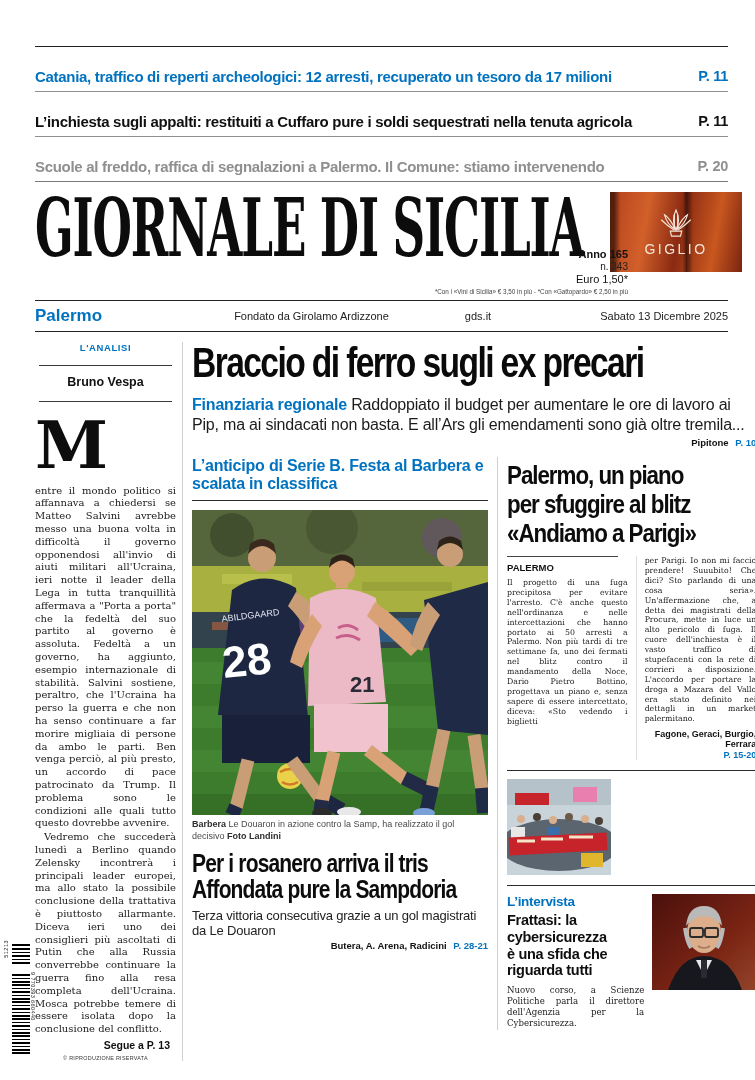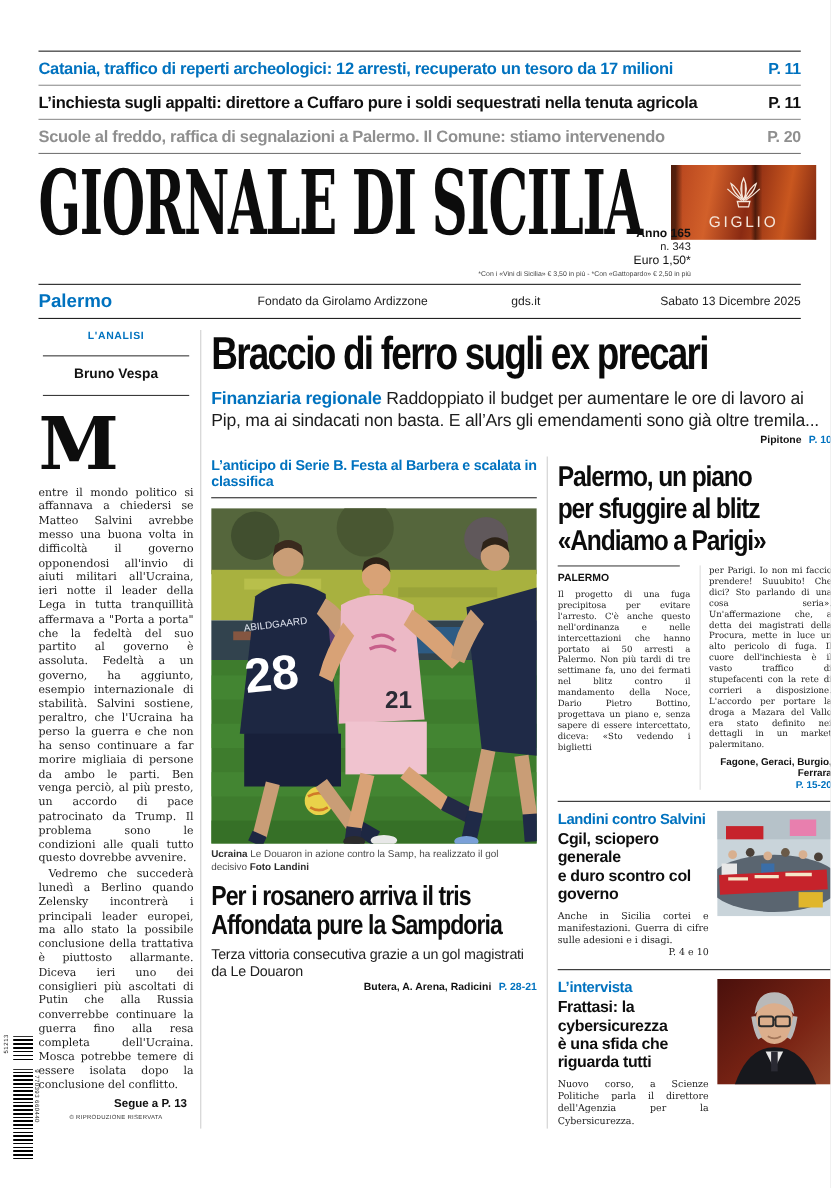--- a/index.html
+++ b/index.html
@@ -1,33 +1,33 @@
 <!DOCTYPE html>
 <html><head>
 <meta charset="utf-8">
 <style>
   html,body{margin:0;padding:0;background:#e8e8e8;}
   .page{position:relative;width:755px;height:1080px;margin:0 auto;background:#fff;
         font-family:"Liberation Sans",sans-serif;color:#111;overflow:hidden;}
 
   
   .top-strip{margin:46px 27px 0 35px;border-top:1.5px solid #222;}
-  .top-row{display:flex;justify-content:space-between;align-items:center;
+  .top-row{display:flex;justify-content:space-between;align-items:flex-start;
            padding:7px 0 6px;border-bottom:1px solid #8f8f8f;font-weight:bold;
-           font-size:15px;letter-spacing:-0.3px;}
+           font-size:15px;letter-spacing:-0.3px;margin-top:14px;}
   .top-row:last-child{border-bottom:1px solid #777;}
   .c-blue{color:#0072bf}.c-black{color:#101010}.c-gray{color:#8f8f8f}
   .pageref{font-size:14.5px;white-space:nowrap;margin-left:12px;}
 
   
   .masthead{position:relative;height:104px;margin:8px 13px 0 35px;}
   .mast-title{position:absolute;left:0;top:-10px;font-family:"DejaVu Serif",serif;
               font-weight:bold;font-size:78px;letter-spacing:-2px;white-space:pre;
               transform:scaleX(0.58) scaleY(1.04);transform-origin:left top;color:#0c0c0c;}
-  .logo-box{position:absolute;right:0;top:2px;width:132px;height:68px;color:#f5e6da;
+  .logo-box{position:absolute;right:0;top:2px;width:132px;height:80px;color:#f5e6da;
             display:flex;flex-direction:column;align-items:center;justify-content:center;
             background:
               linear-gradient(90deg,rgba(0,0,0,.55) 0 3%,rgba(0,0,0,0) 8%,rgba(0,0,0,0) 55%,rgba(0,0,0,.5) 58%,rgba(0,0,0,0) 63%),
               linear-gradient(100deg,#b3411c 0%,#d2602a 28%,#8a2a12 52%,#c9571f 78%,#7a2410 100%);}
   .logo-name{font-size:14px;letter-spacing:2.5px;margin-top:3px;}
   .anno-block{position:absolute;right:114px;top:58px;text-align:right;line-height:1.2;}
   .anno{font-weight:bold;font-size:11px;}
   .num{font-size:10px;color:#222;}
   .price{font-size:11px;}
   .price-note{font-size:6.3px;color:#444;margin-top:2px;white-space:nowrap;}
@@ -64,21 +64,21 @@
            transform:scaleX(0.80);transform-origin:left top;color:#0a0a0a;margin-top:-3px;}
   .lead-sub{margin-top:8px;font-size:16px;line-height:1.26;color:#1c1c1c;letter-spacing:-0.2px;}
   .lead-kicker{color:#0072bf;font-weight:bold;}
   .byl{text-align:right;font-size:9.5px;margin-top:2px;color:#111;}
   .byl .name{font-weight:bold;margin-left:48px;}
   .byl .bluep{color:#0072bf;font-weight:bold;margin-left:4px;}
 
   .two-col{display:grid;grid-template-columns:296px 1fr;column-gap:9px;margin-top:9px;}
 
   
-  .fb-kicker{color:#0072bf;font-weight:bold;font-size:13px;letter-spacing:-0.2px;
+  .fb-kicker{color:#0072bf;font-weight:bold;font-size:16px;letter-spacing:-0.2px;
              padding-bottom:7px;border-bottom:1px solid #2b2b2b;}
   .fb-photo{margin-top:9px;width:296px;height:305px;}
   .fb-photo svg{display:block;}
   .fb-caption{font-size:9px;color:#4a4a4a;margin-top:4px;line-height:1.25;}
   .fb-caption b{color:#2e2e2e;}
   .fb-hl{font-size:25px;font-weight:bold;line-height:1.05;letter-spacing:-1px;white-space:pre;
          transform:scaleX(0.84);transform-origin:left top;margin-top:8px;color:#0c0c0c;}
   .fb-sub{font-size:13px;margin-top:6px;color:#222;letter-spacing:-0.2px;}
 
   
@@ -122,21 +122,21 @@
 <body>
 
 <div class="page">
 
   <div class="top-strip">
     <div class="top-row">
       <span class="c-blue">Catania, traffico di reperti archeologici: 12 arresti, recuperato un tesoro da 17 milioni</span>
       <span class="pageref c-blue">P. 11</span>
     </div>
     <div class="top-row">
-      <span class="c-black">L’inchiesta sugli appalti: direttore a Cuffaro pure i soldi sequestrati nella tenuta agricola</span>
+      <span class="c-black">L’inchiesta sugli appalti: restituiti a Cuffaro pure i soldi sequestrati nella tenuta agricola</span>
       <span class="pageref c-black">P. 11</span>
     </div>
     <div class="top-row">
       <span class="c-gray">Scuole al freddo, raffica di segnalazioni a Palermo. Il Comune: stiamo intervenendo</span>
       <span class="pageref c-gray">P. 20</span>
     </div>
   </div>
 
   <div class="masthead">
     <div class="mast-title">GIORNALE DI SICILIA</div>
@@ -259,21 +259,21 @@
                 <path d="M236,92 q-14,20 -18,44 l12,5 q8,-20 18,-36 Z" fill="#c99d76"></path>
                 <path d="M252,220 L240,278" stroke="#c99d76" stroke-width="13"></path>
                 <path d="M240,276 L234,303" stroke="#1f2a47" stroke-width="14"></path>
                 <path d="M282,225 L290,280" stroke="#c99d76" stroke-width="13"></path>
                 <path d="M290,278 L292,303" stroke="#1f2a47" stroke-width="14"></path>
                 <ellipse cx="232" cy="303" rx="11" ry="5" fill="#7aa0d8"></ellipse>
               </g>
             </svg>
           </div>
           <div class="fb-caption">
-            <b>Ucraina</b><span> Le Douaron in azione contro la Samp, ha realizzato il gol decisivo </span><b>Foto Landini</b>
+            <b>Barbera</b><span> Le Douaron in azione contro la Samp, ha realizzato il gol decisivo </span><b>Foto Landini</b>
           </div>
           <div class="fb-hl">Per i rosanero arriva il tris
 Affondata pure la Sampdoria</div>
           <div class="fb-sub">Terza vittoria consecutiva grazie a un gol magistrati da Le Douaron</div>
           <div class="byl">
             <span class="name">Butera, A. Arena, Radicini</span>
             <span class="bluep">P. 28-21</span>
           </div>
         </div>
 
@@ -291,27 +291,20 @@
               <div class="bz-byl">
                 <span class="name">Fagone, Geraci, Burgio, Ferrara</span>
                 <span class="bluep">P. 15-20</span>
               </div>
             </div>
           </div>
 
           <div class="sec-rule"></div>
 
           <div class="mini">
-            <div>
-              <div class="mk">Landini contro Salvini</div>
-              <div class="mh">Cgil, sciopero generale
-e duro scontro col governo</div>
-              <div class="mt">Anche in Sicilia cortei e manifestazioni. Guerra di cifre sulle adesioni e i disagi.</div>
-              <div class="mp">P. 4 e 10</div>
-            </div>
             <svg width="104" height="96" viewBox="0 0 104 96">
               <rect width="104" height="96" fill="#c9d4da"></rect>
               <rect x="0" y="0" width="104" height="26" fill="#b6c2c9"></rect>
               <rect x="66" y="8" width="24" height="15" fill="#e87fae"></rect>
               <rect x="8" y="14" width="34" height="12" fill="#c6232b"></rect>
               <ellipse cx="52" cy="66" rx="60" ry="26" fill="#5a6570"></ellipse>
               <circle cx="14" cy="40" r="4" fill="#d8b090"></circle>
                 <circle cx="30" cy="38" r="4" fill="#4a4038"></circle>
               <circle cx="46" cy="41" r="4" fill="#d8b090"></circle>
                 <circle cx="62" cy="38" r="4" fill="#6a5a48"></circle>

